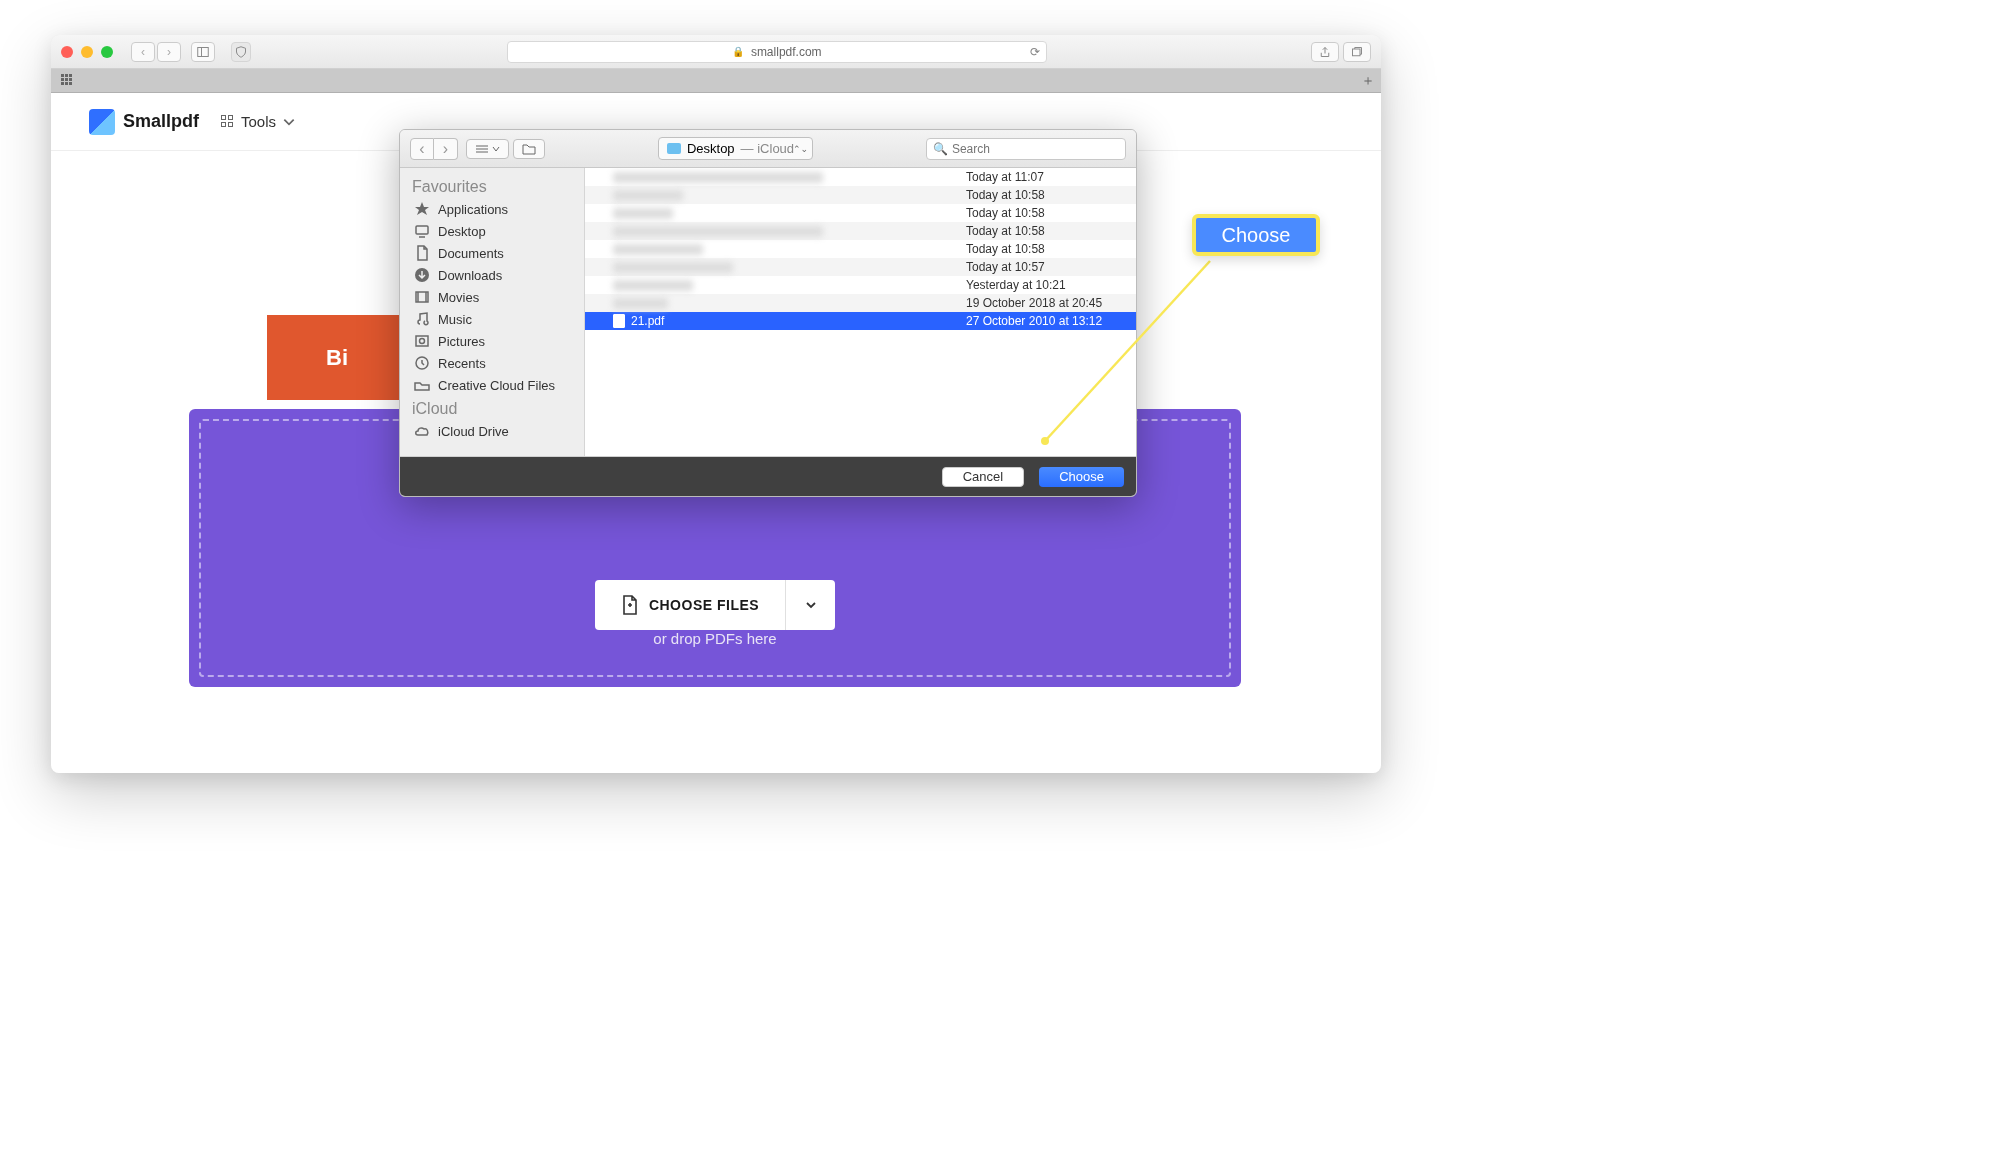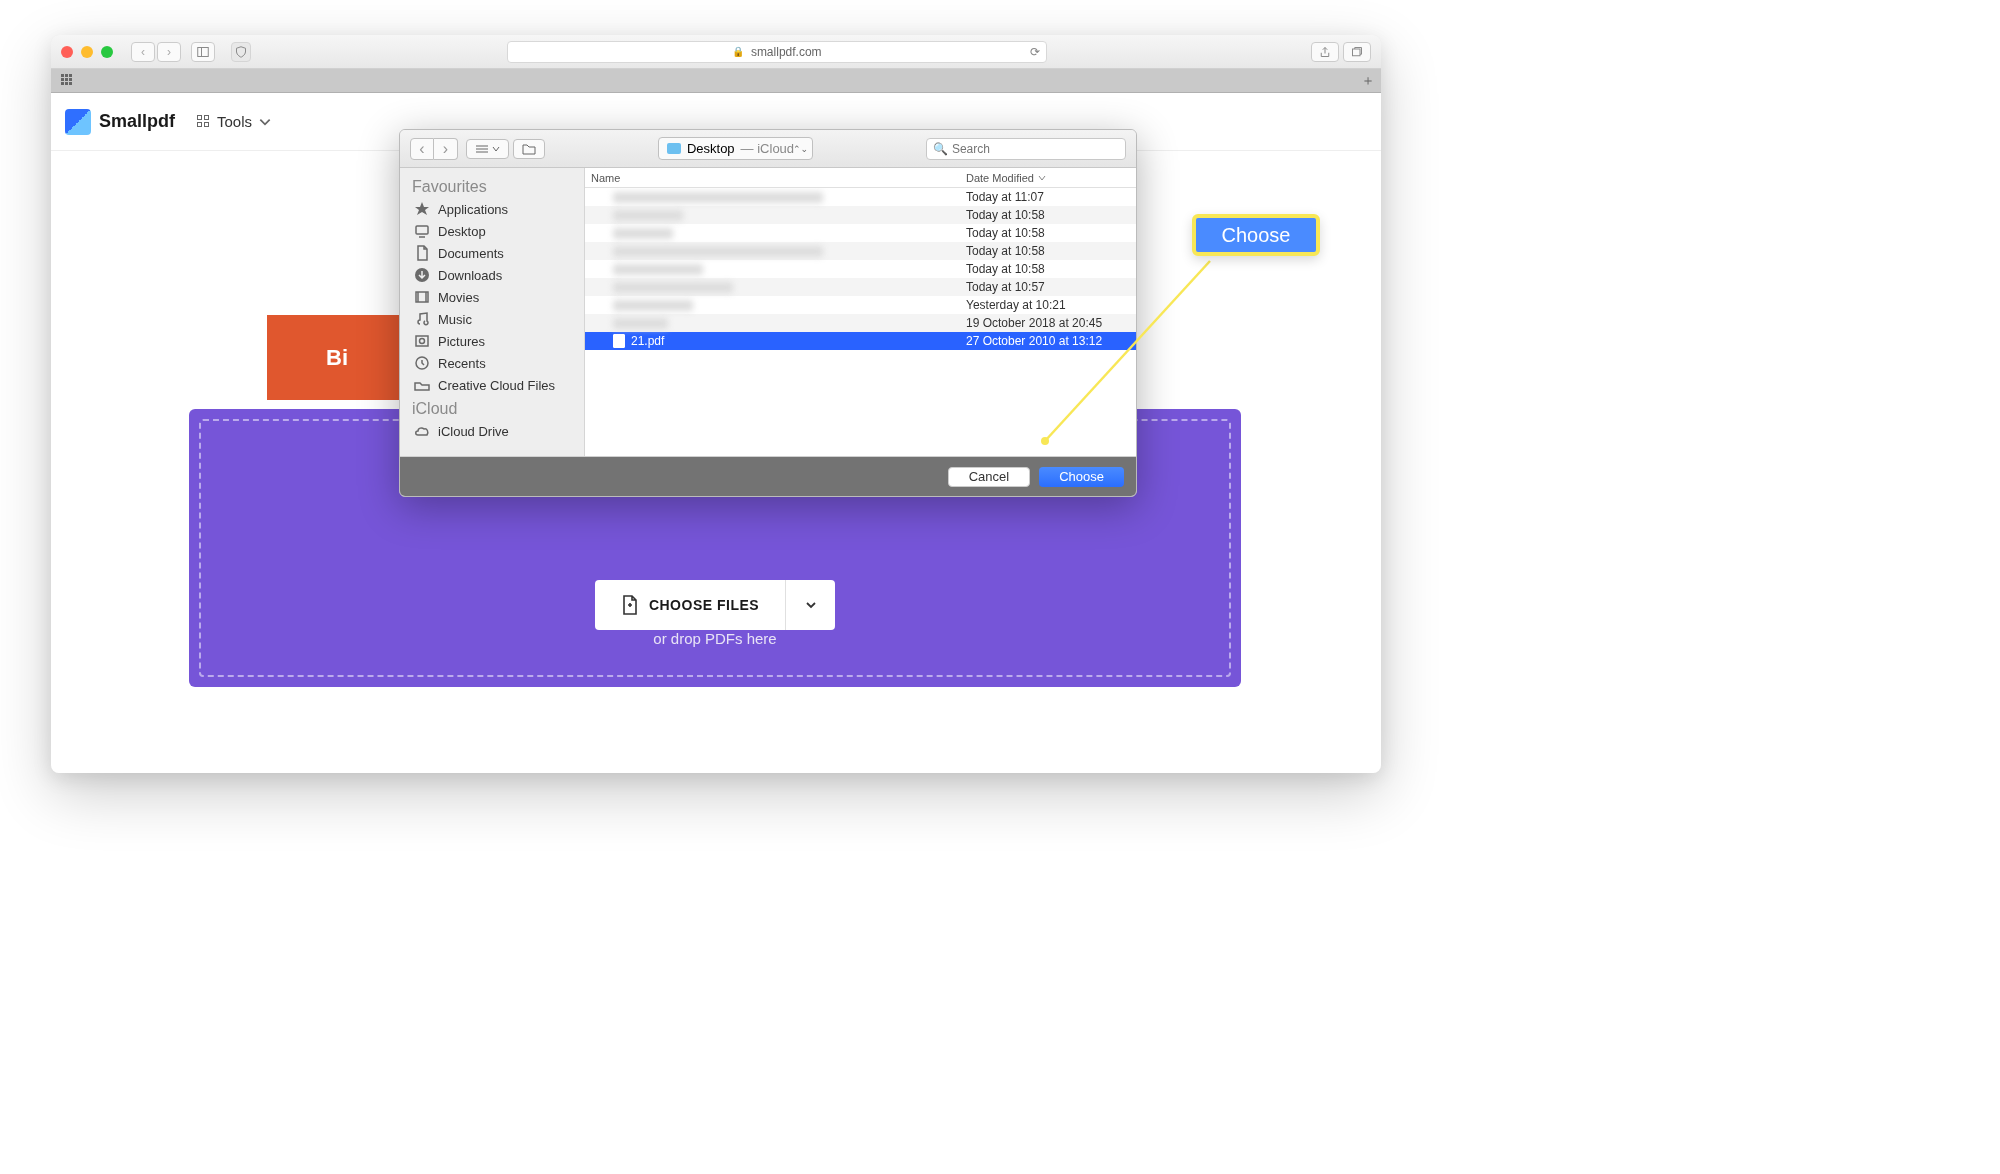--- a/index.html
+++ b/index.html
@@ -22,21 +22,21 @@
 .addr .reload { position:absolute; right:6px; color:#888; }
 .right-btns { display:flex; gap:4px; }
 .right-btns .nav-btn { width:28px; }
 
 .tabbar { height: 24px; background: #c9c9c9; border-bottom:1px solid #b0b0b0; position:relative; display:flex; align-items:center; padding-left:10px; }
 .apps-icon { width:14px; height:14px; display:grid; grid-template-columns:repeat(3,3px); grid-template-rows:repeat(3,3px); gap:1px; }
 .apps-icon span { background:#666; }
 .tab-plus { position:absolute; right:6px; color:#666; font-size:14px; }
 
 .site { background:#fff; height: calc(100% - 58px); position:relative; }
-.site-header { height: 58px; border-bottom: 1px solid #eee; display:flex; align-items:center; padding:0 14px; gap:22px; }
+.site-header { height: 58px; border-bottom: 1px solid #eee; display:flex; align-items:center; padding:0 38px; gap:22px; }
 .logo { display:flex; align-items:center; gap:8px; }
 .logo-mark { width:26px; height:26px; background:linear-gradient(135deg,#2f6fff 50%, #6ec4ff 50%); border-radius:4px; }
 .logo-text { font-size:18px; font-weight:600; color:#1a1a1a; }
 .tools { display:flex; align-items:center; gap:6px; font-size:15px; color:#333; cursor:pointer; }
 .tools svg { width:14px; height:14px; }
 .header-right { margin-left:auto; display:flex; align-items:center; gap:22px; }
 .hdr-link { font-size:15px; color:#333; }
 .badge-new { background:#333; color:#fff; font-size:10px; padding:2px 6px; border-radius:3px; margin-left:4px; }
 .hdr-divider { width:1px; height:22px; background:#ddd; }
 .free-trial { background:#2f6fff; color:#fff; font-size:13px; font-weight:700; padding:10px 18px; border-radius:4px; }
@@ -87,21 +87,21 @@
 .fl-row { height:18px; display:flex; align-items:center; font-size:12px; }
 .fl-row:nth-child(even) { background:#f4f4f4; }
 .fl-row .rn { flex:1; padding-left:28px; display:flex; align-items:center; gap:6px; }
 .fl-row .rn .blur { filter:blur(3px); background:#ddd; color:transparent; border-radius:2px; height:11px; }
 .fl-row .rd { width:170px; color:#333; }
 .fl-row.selected { background:#2962ff !important; color:#fff; }
 .fl-row.selected .rd { color:#fff; }
 .file-ico { width:12px; height:14px; background:#fff; border:1px solid #ccc; border-radius:1px; position:relative; }
 .fl-row.selected .file-ico { border-color:#fff; }
 
-.dlg-footer { height:40px; background:#737373; border-top:1px solid #d0d0d0; display:flex; align-items:center; justify-content:flex-end; gap:9px; padding:0 12px; }
+.dlg-footer { height:40px; background:#404040; border-top:1px solid #d0d0d0; display:flex; align-items:center; justify-content:flex-end; gap:15px; padding:0 12px; }
 .dlg-btn { height:20px; padding:0 20px; border-radius:4px; font-size:13px; border:none; cursor:pointer; }
 .btn-cancel { background:#fff; border:1px solid #ccc; color:#333; }
 .btn-choose { background:linear-gradient(#4a8bff,#2b6eff); color:#fff; }
 
 
 .callout { position:absolute; left:1192px; top:214px; width:128px; height:42px; background:#4a8bff; border:4px solid #f8e756; border-radius:6px; display:flex; align-items:center; justify-content:center; color:#fff; font-size:20px; box-shadow:0 4px 12px rgba(0,0,0,0.15); }
 .callout-line { position:absolute; left:1025px; top:256px; width:200px; height:200px; pointer-events:none; }
 .tools-grid { width:14px; height:14px; display:grid; grid-template-columns:repeat(2,5px); grid-template-rows:repeat(2,5px); gap:2px; }
 .tools-grid span { border:1.5px solid #666; }
 </style>
@@ -330,29 +330,20 @@
           </div>
         <div class="sb-section">iCloud</div>
         <div class="sb-item">
           <svg viewBox="0 0 16 16">
               <path d="M4 12 C1 12 1 8 4 8 C4 5 8 4 10 6 C13 5 15 9 13 12 Z"></path>
             </svg>
           <span>iCloud Drive</span>
         </div>
       </div>
       <div class="filelist">
-        <div class="fl-header">
-          <div class="col-name">Name</div>
-          <div class="col-date">
-            <span>Date Modified</span>
-            <svg width="8" height="8" viewBox="0 0 8 8">
-                <path d="M1 2 L4 6 L7 2" fill="none" stroke="#888"></path>
-              </svg>
-          </div>
-        </div>
         <div class="fl-rows" id="fl-rows">
             <div class="fl-row">
               <div class="rn">
                 <span class="blur" style="width: 210px;">xxxx</span>
               </div>
               <div class="rd">Today at 11:07</div>
             </div>
             <div class="fl-row">
               <div class="rn">
                 <span class="blur" style="width: 70px;">xxxx</span>

